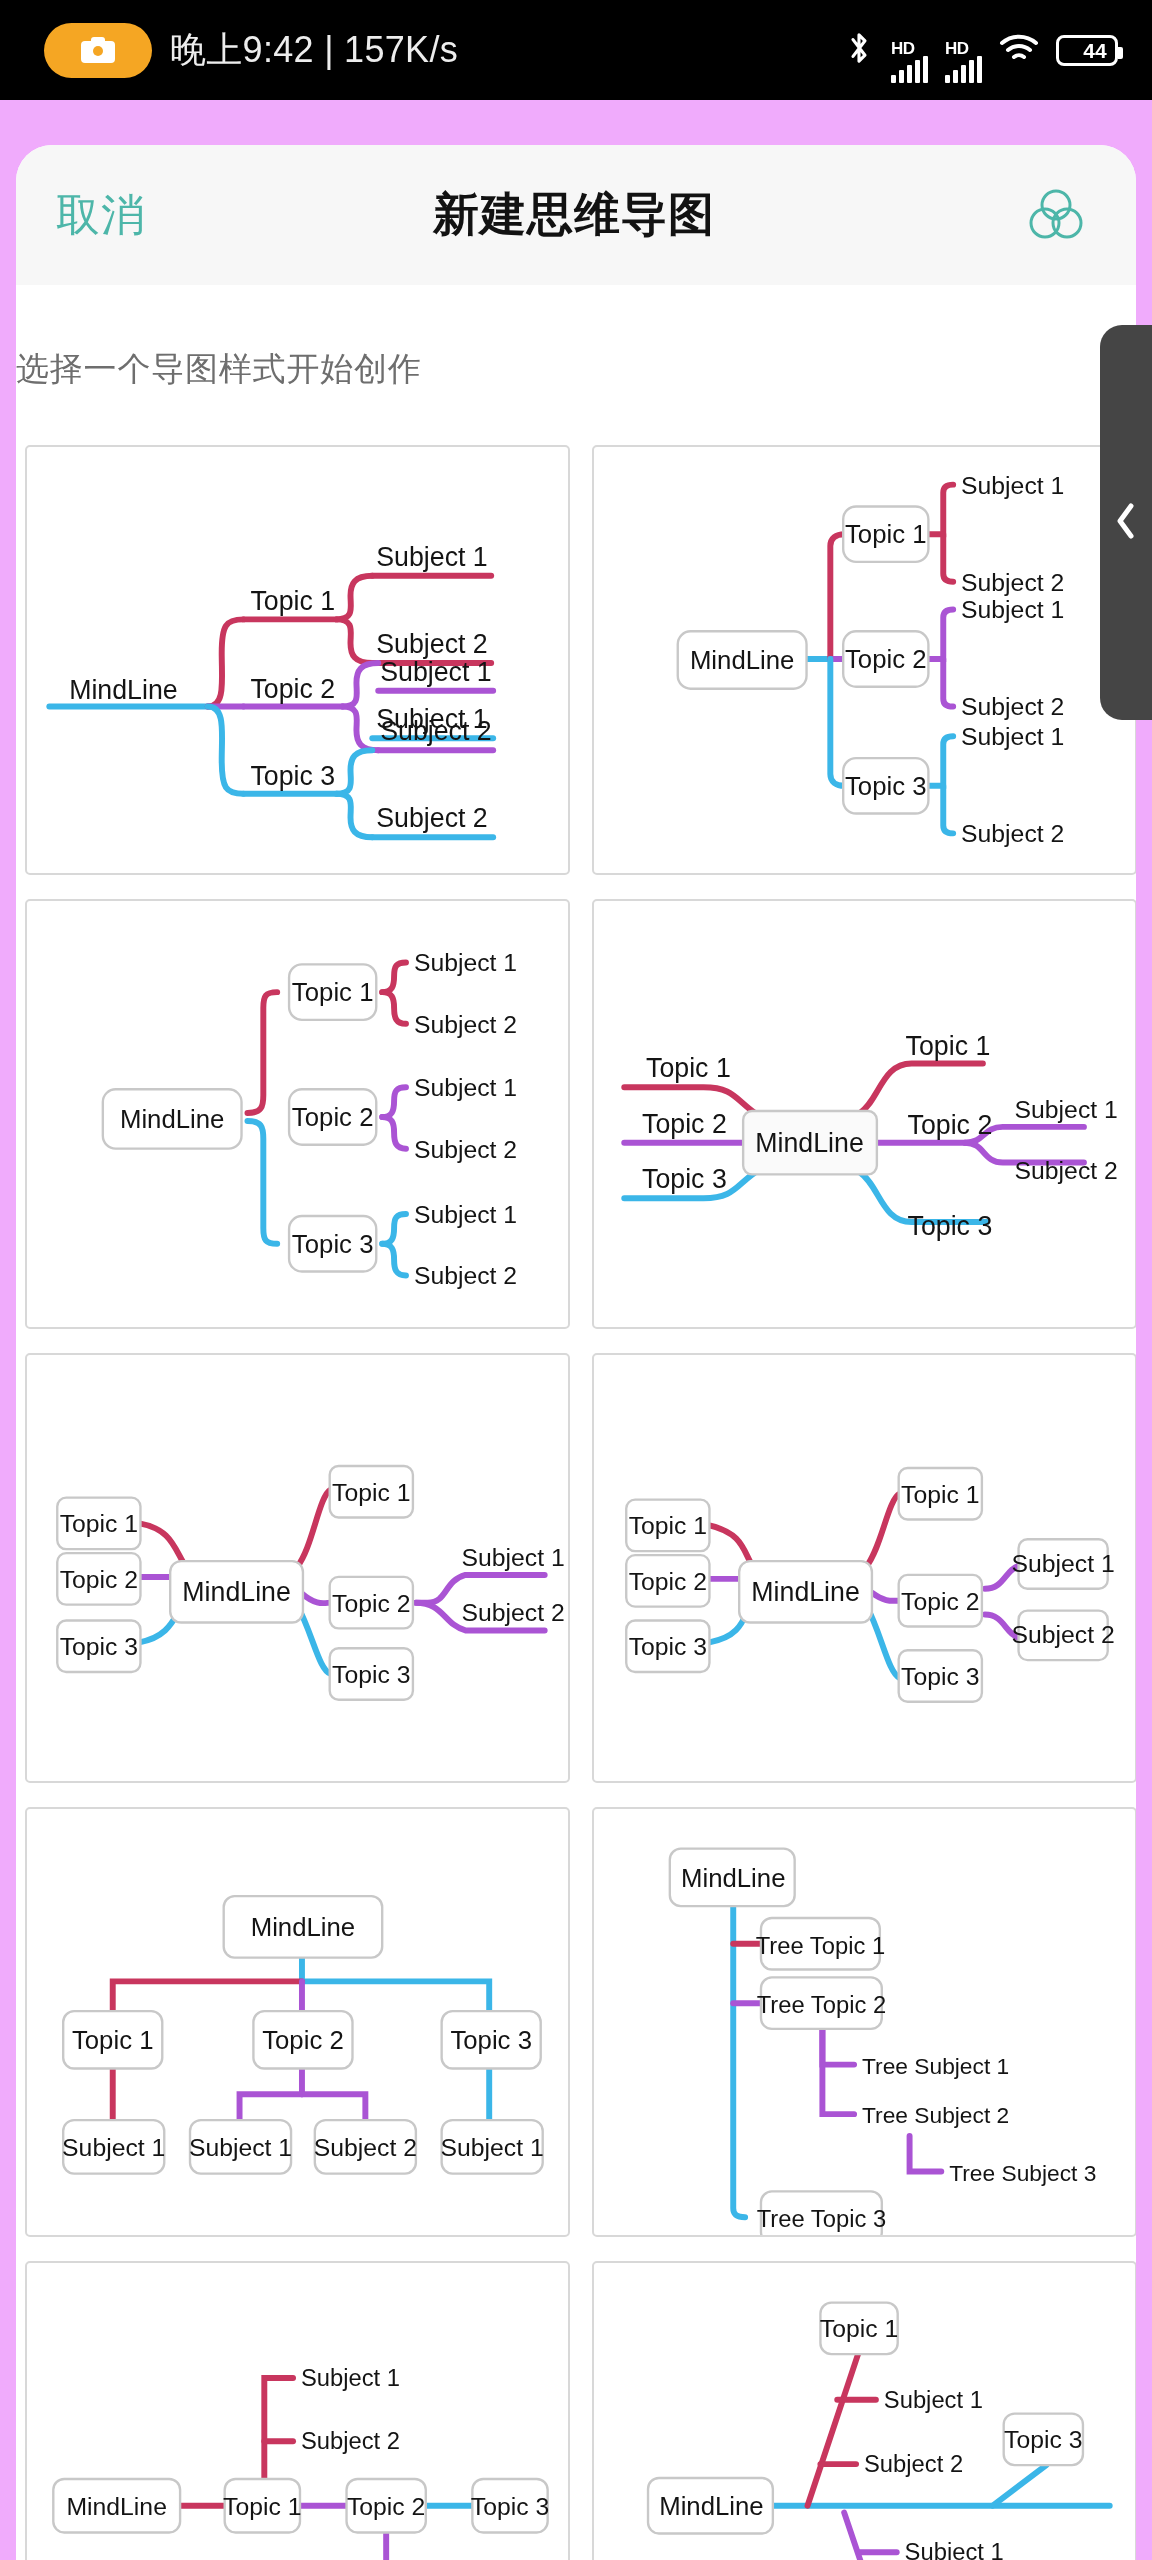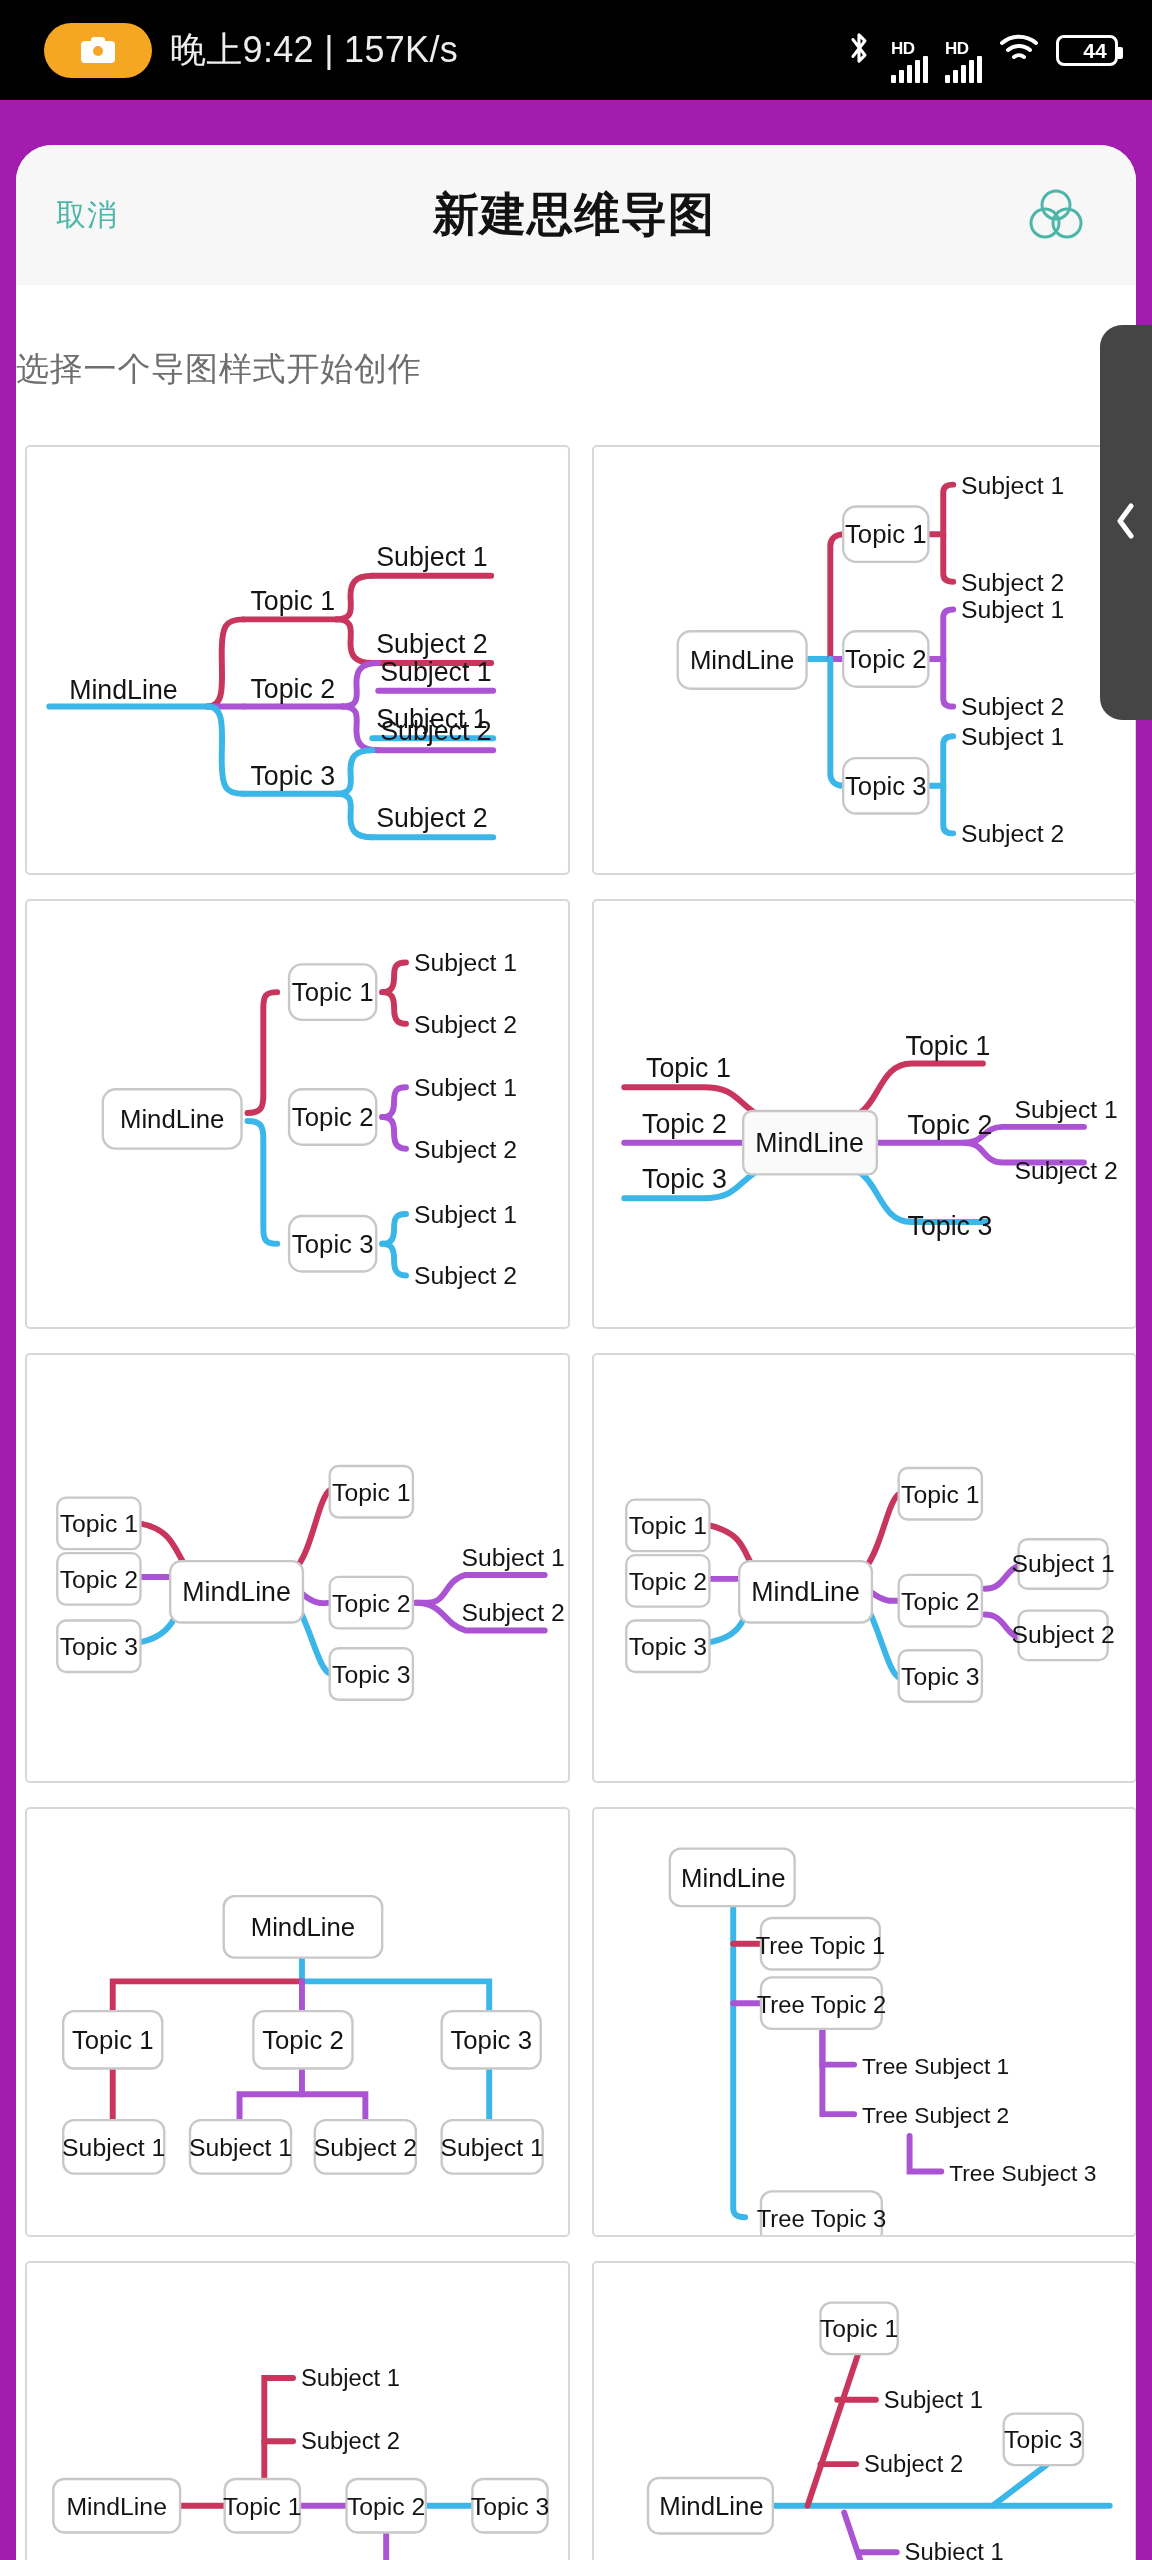--- a/index.html
+++ b/index.html
@@ -3,21 +3,21 @@
 <meta charset="utf-8">
 <title>新建思维导图</title>
 <style>
   * { box-sizing: border-box; margin: 0; padding: 0; }
   html, body {
     width: 1152px; height: 2560px;
     background: #000;
     font-family: "Liberation Sans", "DejaVu Sans", sans-serif;
     overflow: hidden;
   }
-  #root { position: relative; width: 1152px; height: 2560px; background: #a21caf; }
+  #root { position: relative; width: 1152px; height: 2560px; background: #f0abfc; }
 
   
   .statusbar {
     position: absolute; left: 0; top: 0; width: 1152px; height: 100px;
     background: #000; display: flex; align-items: center;
     padding: 0 34px 0 44px;
   }
   .sb-left { display: flex; align-items: center; gap: 18px; flex: 1; }
   .cam-pill {
     width: 108px; height: 55px; border-radius: 28px; background: #F5A623;
@@ -64,21 +64,21 @@
   
   .sheet {
     position: absolute; left: 16px; top: 145px; width: 1120px; height: 2415px;
     background: #FFFFFF; border-radius: 36px 36px 0 0; overflow: hidden;
   }
   .appbar {
     position: relative; height: 140px; background: #F7F7F7;
     display: flex; align-items: center; padding: 0 40px;
   }
   .cancel-btn {
-    color: #4DB6A9; font-size: 30px; font-weight: 400; letter-spacing: 1px;
+    color: #4DB6A9; font-size: 44px; font-weight: 400; letter-spacing: 1px;
     background: none; border: none; cursor: pointer; font-family: inherit;
     padding: 0;
   }
   .appbar-title {
     position: absolute; left: 0; right: 4px; text-align: center;
     font-size: 46px; font-weight: 700; color: #121212; letter-spacing: 1px;
     pointer-events: none;
   }
   .theme-btn {
     margin-left: auto; width: 80px; height: 80px; display: flex;

